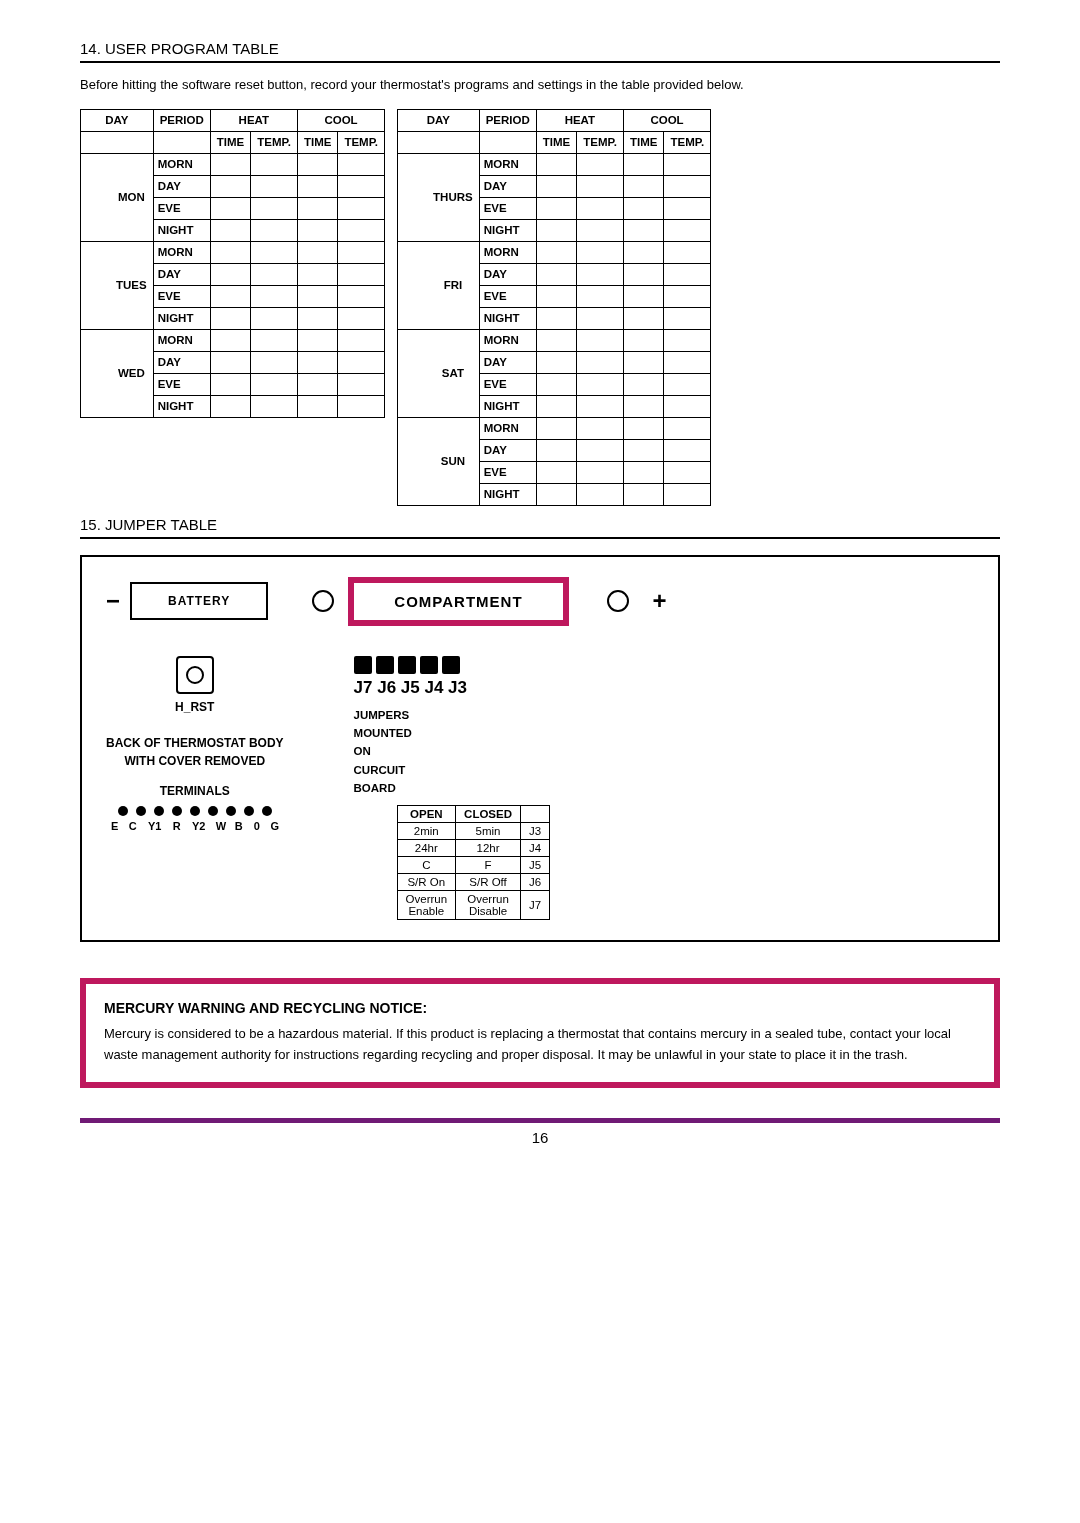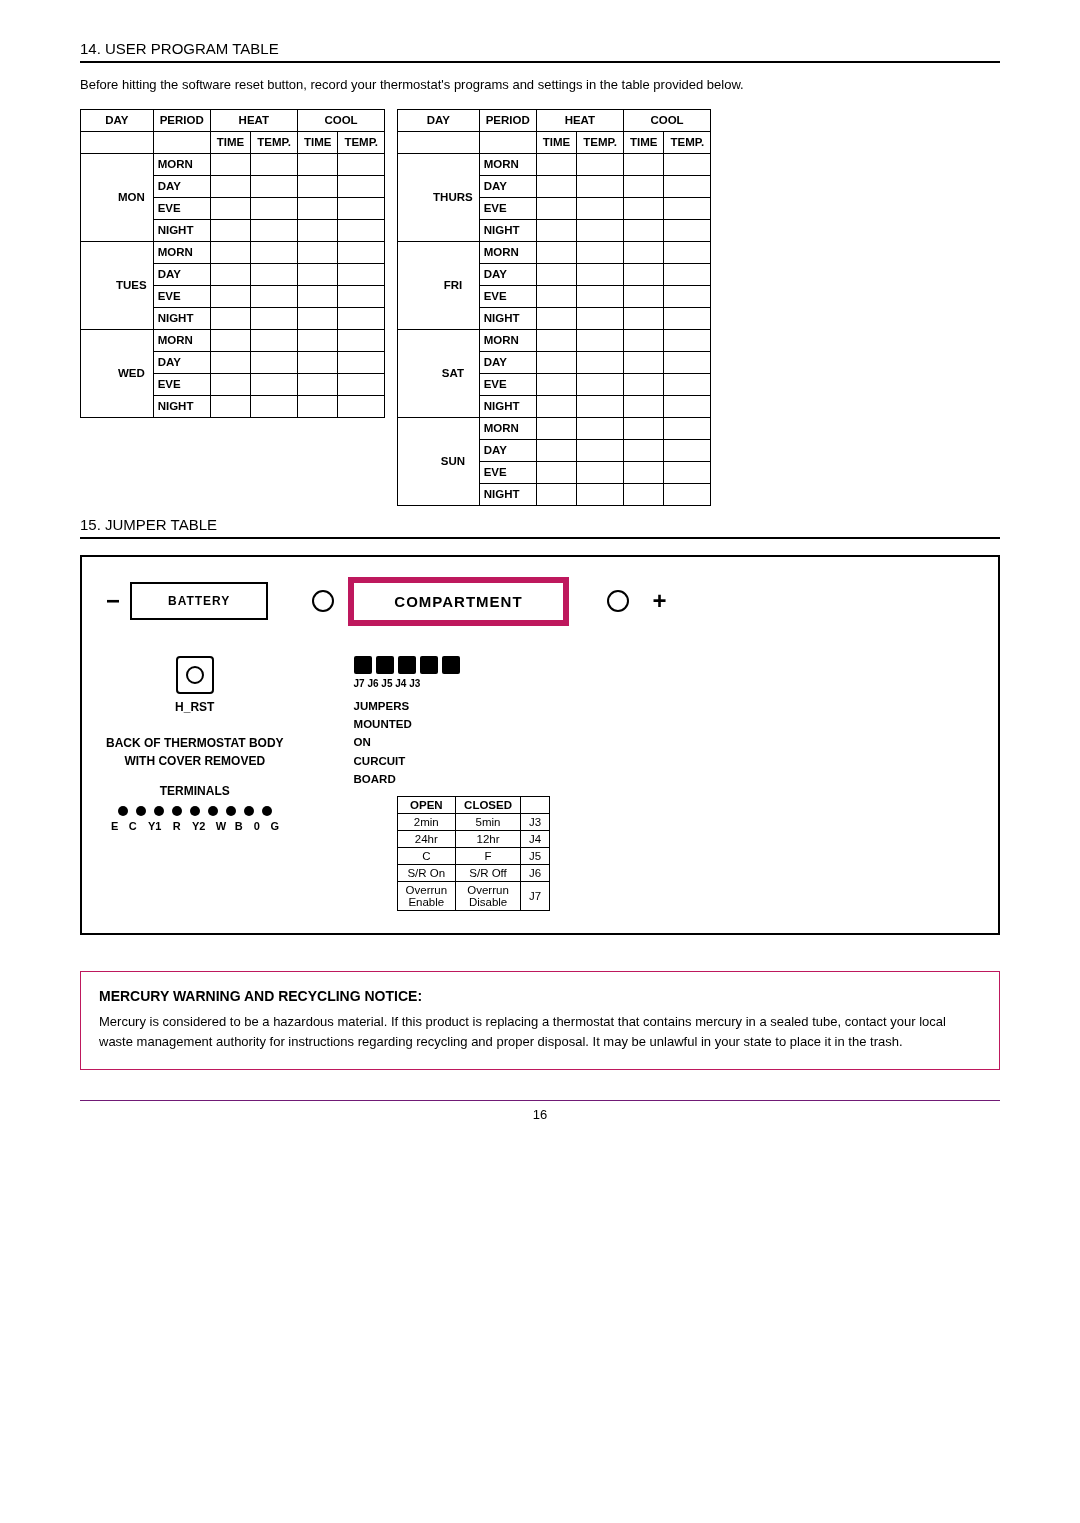--- a/index.html
+++ b/index.html
@@ -217,21 +217,21 @@
     }
 
     .jumper-dot {
       width: 18px;
       height: 18px;
       background: #000;
       border-radius: 2px;
     }
 
     .jumper-labels {
-      font-size: 10px;
+      font-size: 17px;
       font-weight: bold;
       margin-bottom: 8px;
     }
 
     .jumpers-mounted-label {
       font-weight: bold;
       font-size: 11.5px;
       line-height: 1.6;
       margin-bottom: 8px;
     }
@@ -250,42 +250,42 @@
       padding: 2px 8px;
       text-align: center;
     }
 
     .jumper-settings-table .header-row th {
       font-weight: bold;
     }
 
     
     .mercury-warning {
-      border: 1px solid #be185d;
+      border: 6px solid #be185d;
       padding: 16px 18px;
       margin-bottom: 30px;
     }
 
     .mercury-title {
       font-weight: bold;
       font-size: 14px;
       margin-bottom: 8px;
     }
 
     .mercury-text {
       font-size: 13px;
       line-height: 1.6;
     }
 
     
     .page-footer {
       text-align: center;
-      border-top: 1px solid #701a75;
+      border-top: 5px solid #701a75;
       padding-top: 6px;
-      font-size: 13px;
+      font-size: 15px;
       margin-top: 10px;
     }
 
     
     .tables-two-col {
       display: flex;
       gap: 12px;
       margin-bottom: 10px;
     }
   </style>

